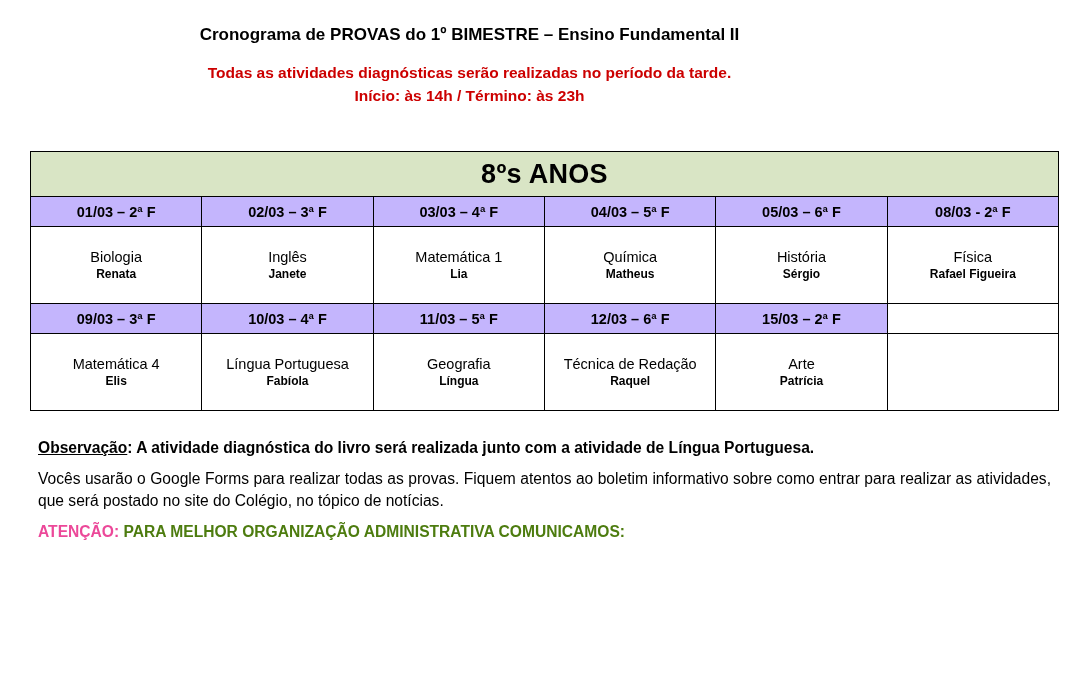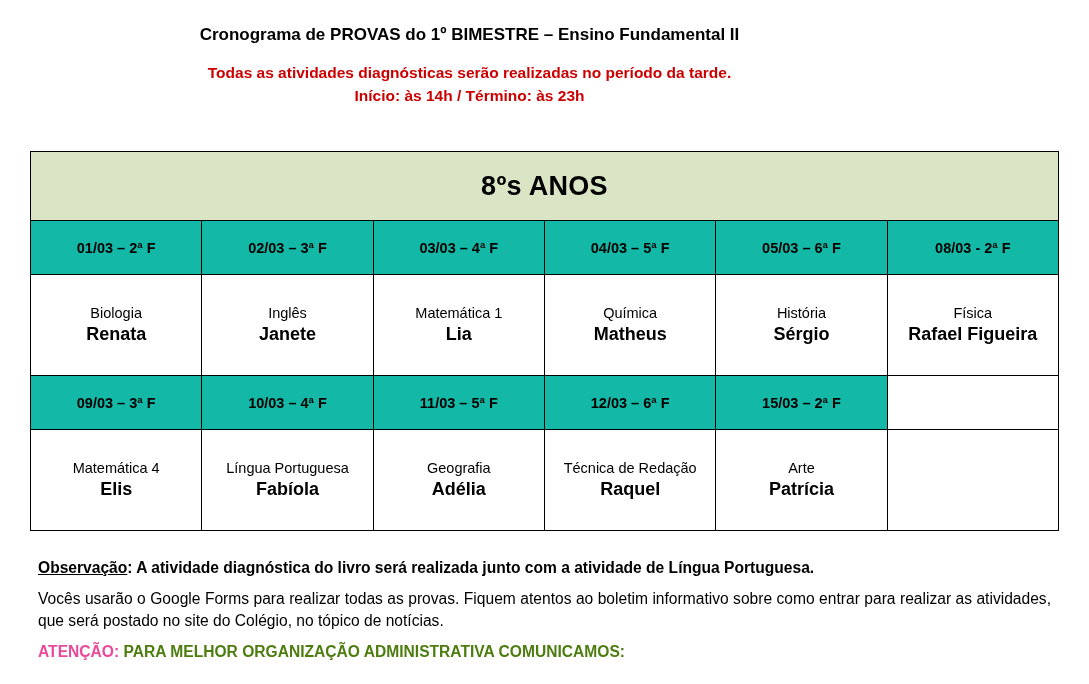--- a/index.html
+++ b/index.html
@@ -52,49 +52,49 @@
   table.schedule {
     border-collapse: collapse;
     width: 1029px;
     table-layout: fixed;
     border: 1.5px solid #000;
   }
   table.schedule td {
     border: 1.5px solid #000;
     text-align: center;
     vertical-align: middle;
-    padding: 14px 4px;
+    padding: 2px 4px;
   }
   td.banner {
     background: #d9e5c5;
     font-size: 27px;
     font-weight: bold;
     letter-spacing: 0.3px;
     height: 40px;
     padding: 2px;
   }
   td.datehead {
-    background: #14b8a6;
+    background: #c4b5fd;
     font-weight: bold;
     font-size: 14.5px;
     height: 25px;
   }
   td.subject {
     height: 72px;
     font-size: 14.5px;
     line-height: 1.3;
     border-radius: 12px;
   }
   td.subject .name {
     display: block;
   }
   td.subject .teacher {
     display: block;
     font-weight: bold;
-    font-size: 18px;
+    font-size: 12px;
   }
   td.empty {
     background: #ffffff;
   }
 
   
   .notes {
     margin-top: 26px;
     font-size: 15.6px;
     line-height: 1.45;
@@ -202,21 +202,21 @@
           <td class="subject">
             <span class="name">Matemática 4</span>
             <span class="teacher">Elis</span>
           </td>
           <td class="subject">
             <span class="name">Língua Portuguesa</span>
             <span class="teacher">Fabíola</span>
           </td>
           <td class="subject">
             <span class="name">Geografia</span>
-            <span class="teacher">Adélia</span>
+            <span class="teacher">Língua</span>
           </td>
           <td class="subject">
             <span class="name">Técnica de Redação</span>
             <span class="teacher">Raquel</span>
           </td>
           <td class="subject">
             <span class="name">Arte</span>
             <span class="teacher">Patrícia</span>
           </td>
           <td class="empty"></td>

